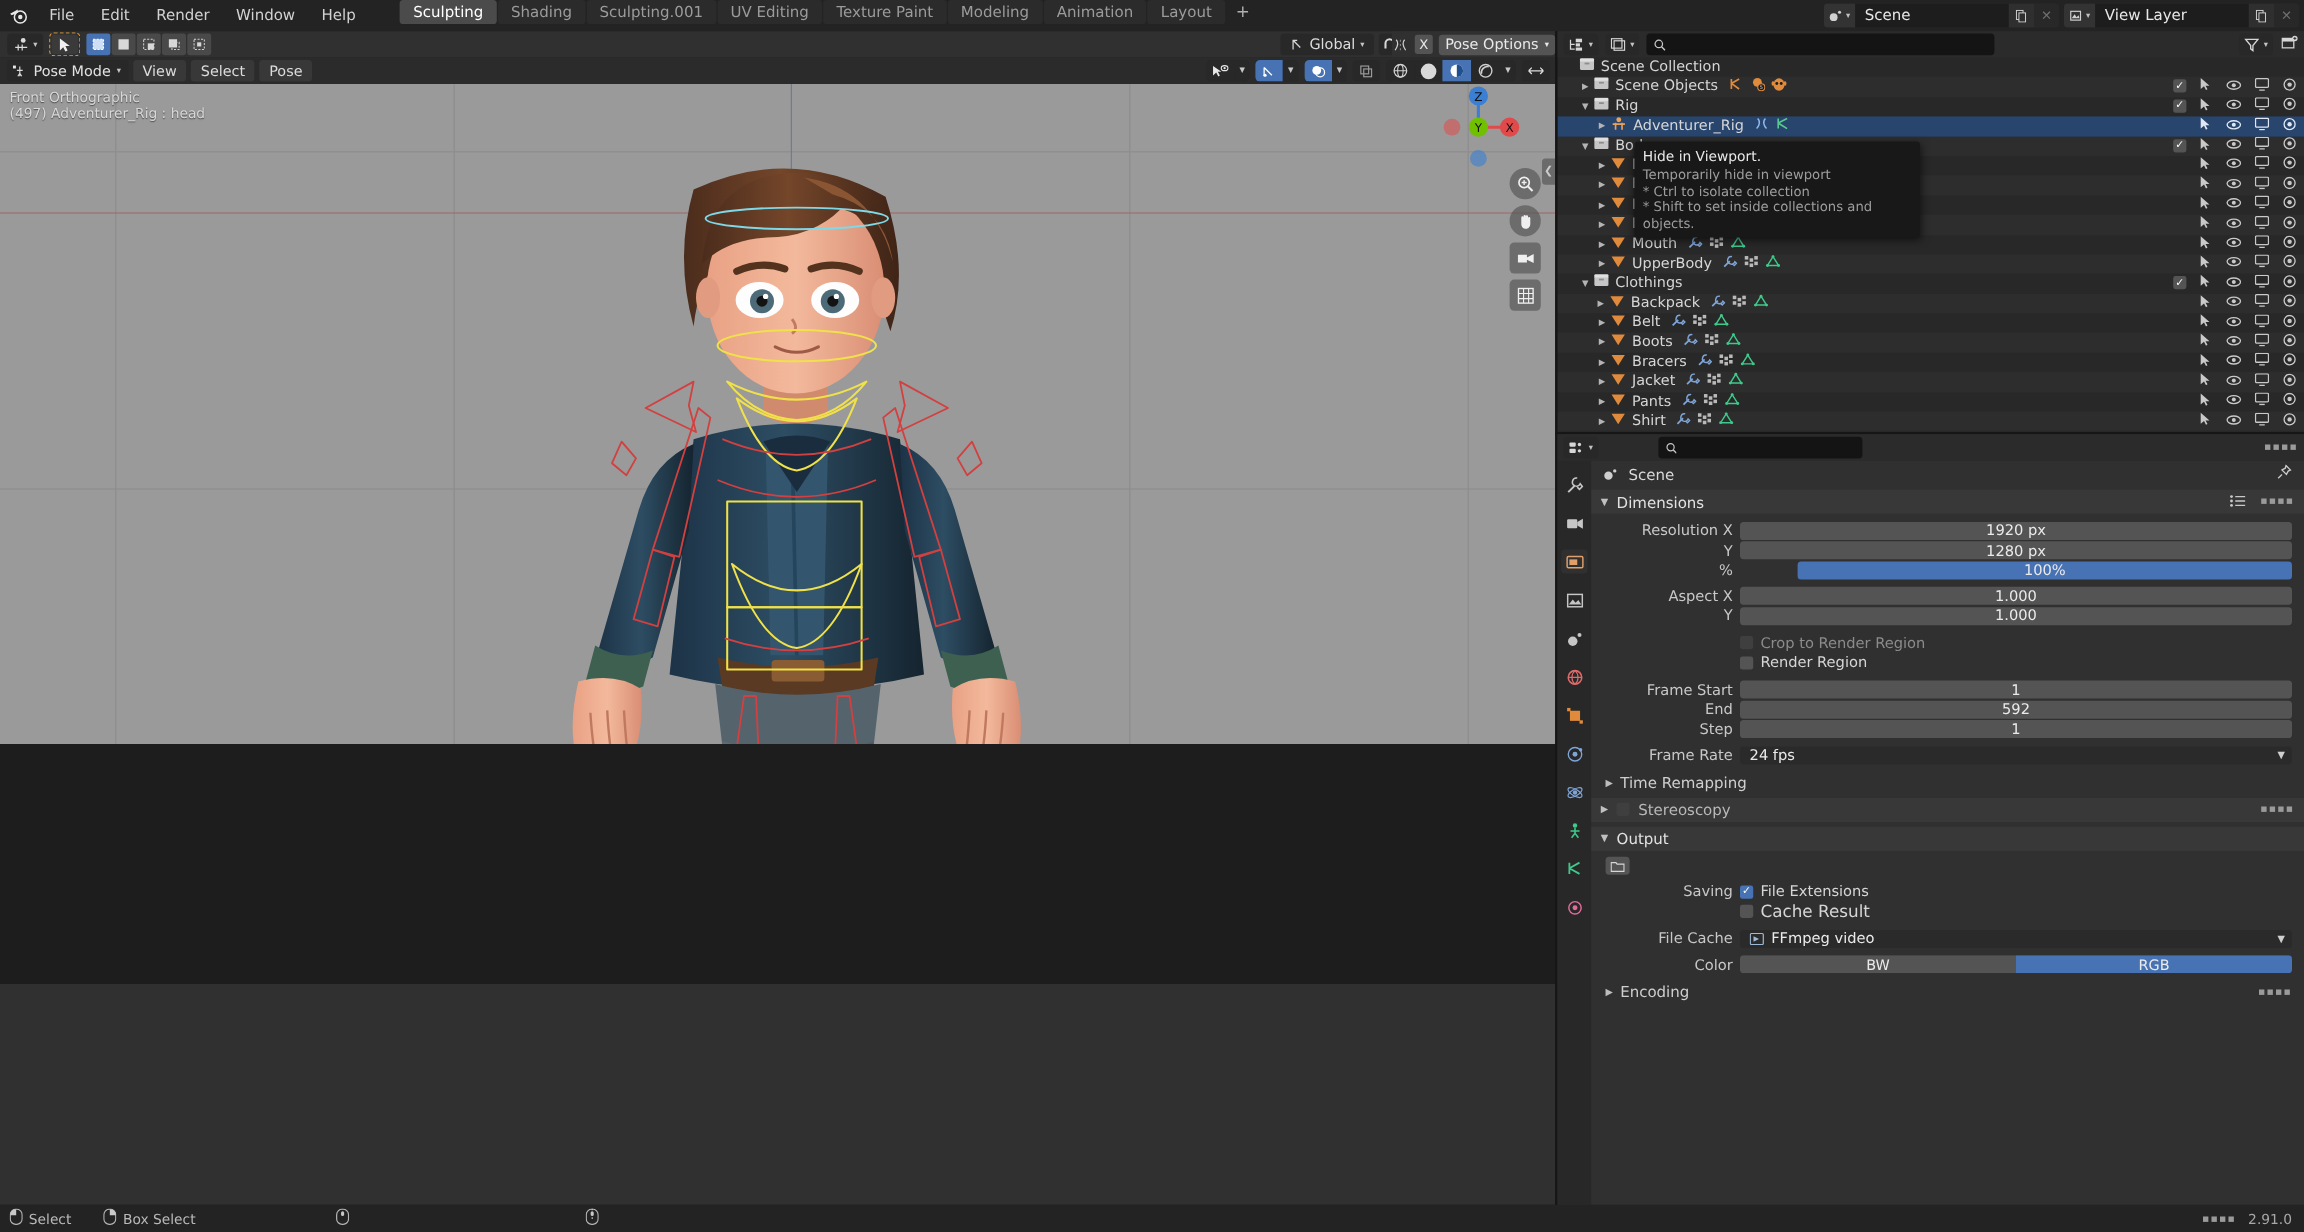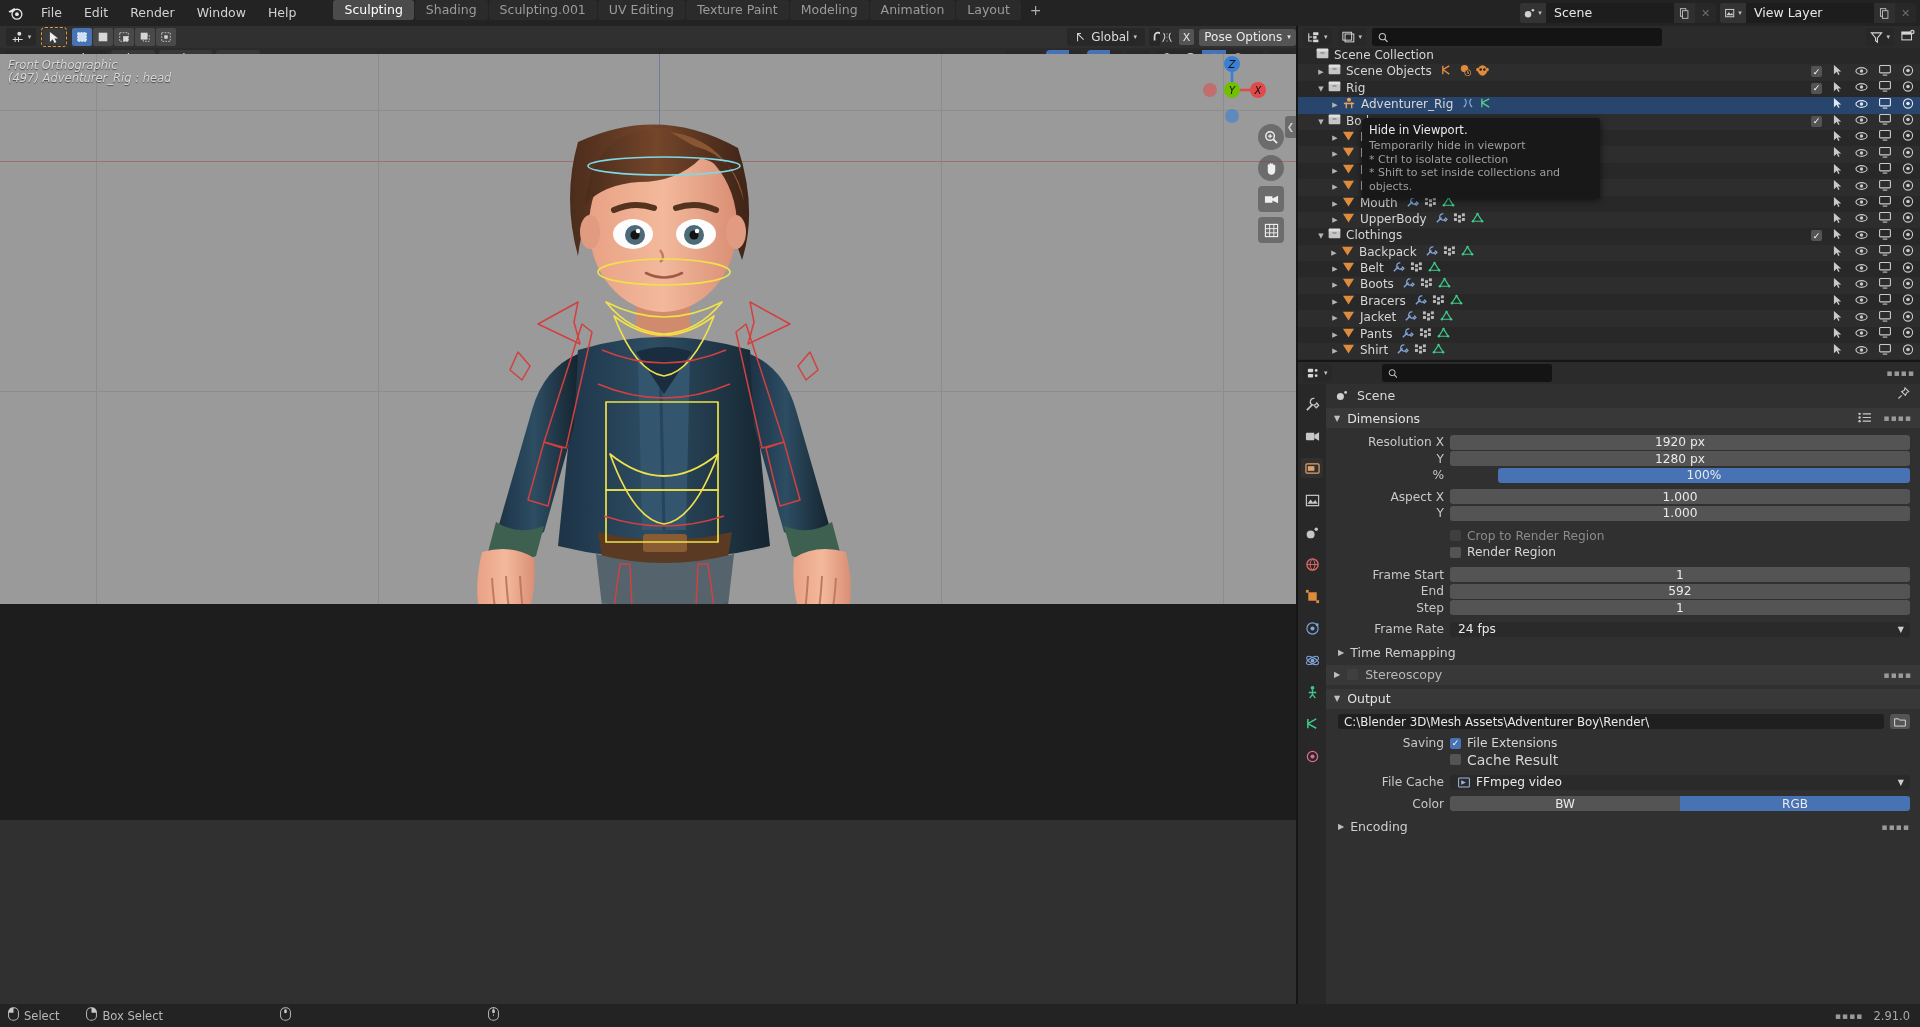--- a/index.html
+++ b/index.html
@@ -102,22 +102,22 @@
   .pill > .seg {
     height: 18px; display: flex; align-items: center; justify-content: center; padding: 0 5px;
     background: #282828;
   }
   .pill > .seg.on { background: #4772b3; }
   .pill > .seg.chev { padding: 0 4px; color: #c9c9c9; font-size: 9px; }
   .shade-ball { width: 13px; height: 13px; border-radius: 50%; }
 
   
   .viewport {
-    position: absolute; top: 54px; left: 0; width: 1296px; height: 550px;
-    background: #9a9a9a; overflow: hidden; font-style: italic;
+    position: absolute; top: 70px; left: 0; width: 1296px; height: 550px;
+    background: #9a9a9a; overflow: hidden;
   }
   .grid-v, .grid-h { position: absolute; background: #8d8d8d; }
   .grid-v { width: 1px; height: 750px; }
   .grid-h { height: 1px; width: 1296px; }
   .axis-x { position: absolute; left: 0; width: 1296px; height: 1px; background: #9d6f6f; }
   .axis-z { position: absolute; top: 0; height: 750px; width: 1px; background: #6f7b9d; }
   .vp-text {
     position: absolute; left: 8px; font-size: 11.5px; color: #d8d8d8; text-shadow: 0 1px 1px rgba(0,0,0,.55);
   }
   .gizmo { position: absolute; right: 24px; top: 0px; width: 72px; height: 72px; }
@@ -1732,21 +1732,20 @@
           <span class="dots" style="margin-left:auto;">▪▪▪▪</span>
         </div>
 
         <div class="pr-panel-head" style="margin-top:4px;">
           <span class="tri">▼</span>
           <span>Output</span>
         </div>
         <div style="height:5px;"></div>
         <div class="pr-row">
           <div style="width:6px;"></div>
-          <div class="pr-field path">C:\Blender 3D\Mesh Assets\Adventurer Boy\Render\</div>
           <div style="width:20px;height:15px;background:#545454;border-radius:3px;display:flex;align-items:center;justify-content:center;">
             <svg width="12" height="10" viewBox="0 0 13 11">
                 <path d="M0.6 2 H5 L6 3.4 H12.4 V10 H0.6 Z" fill="none" stroke="#d6d6d6" stroke-width="1.1"></path>
               </svg>
           </div>
         </div>
         <div style="height:5px;"></div>
         <div class="pr-row">
           <div class="pr-label">Saving</div>
           <div class="pr-check on">✓</div>

